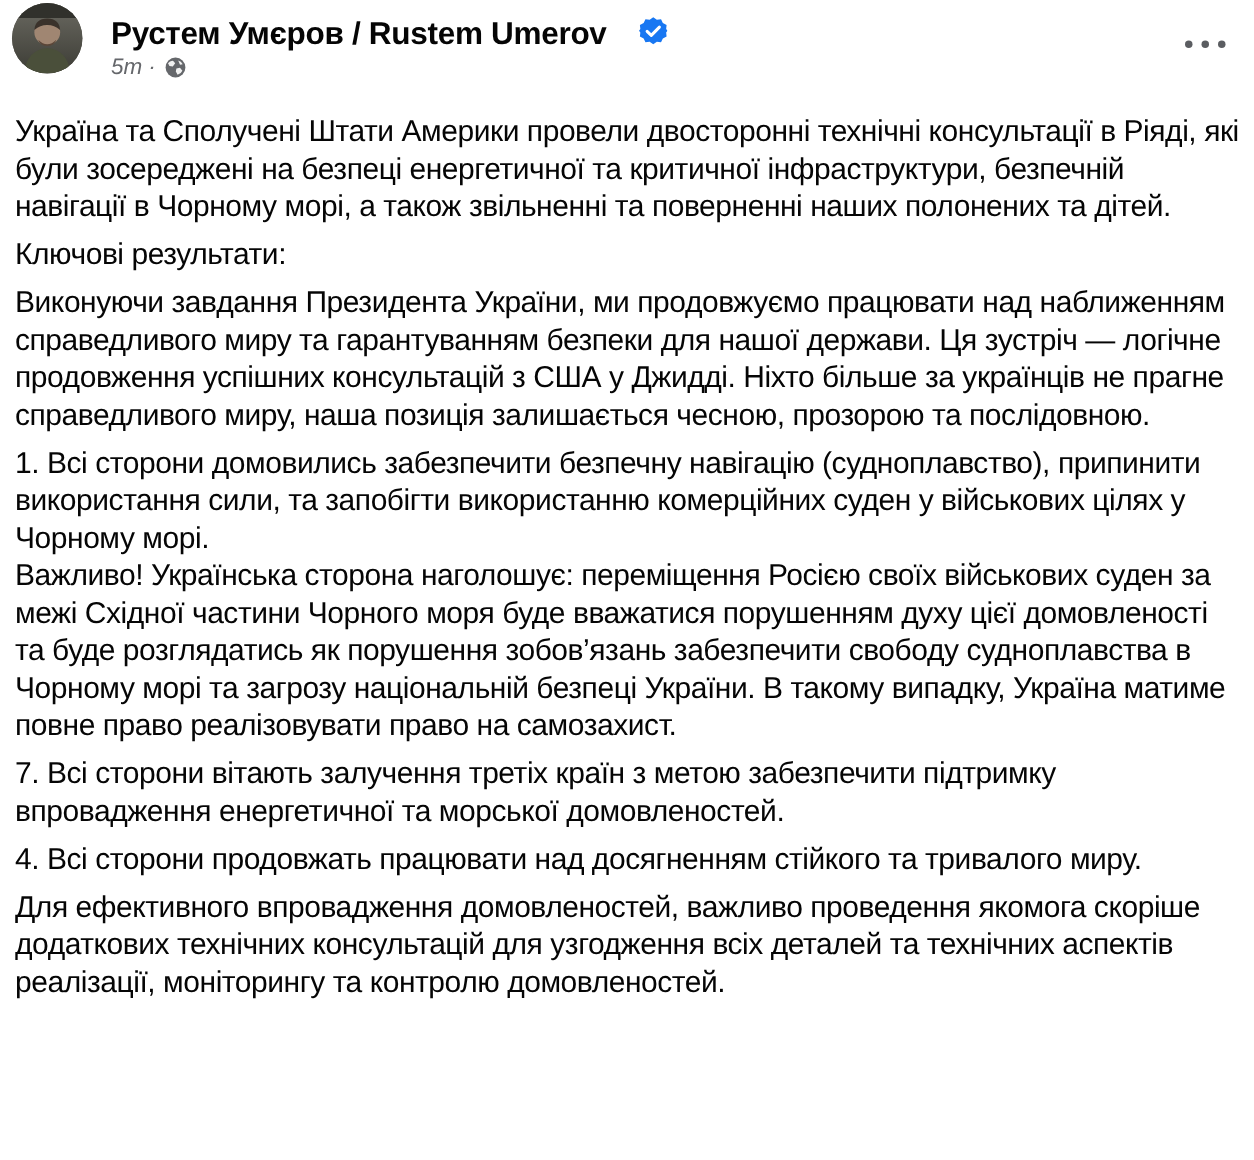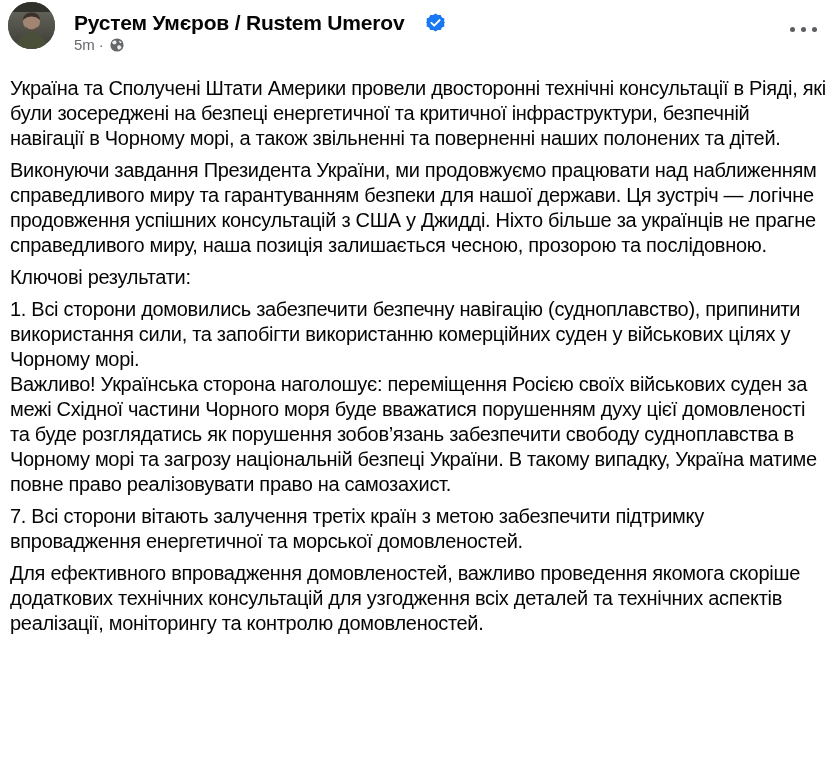--- a/index.html
+++ b/index.html
@@ -33,21 +33,20 @@
     cursor: pointer;
     background: #55544c;
   }
   .avatar svg { display: block; }
   .header-info {
     margin-left: 19px;
     padding-top: 9px;
   }
   .name-row {
     display: flex;
-    align-items: center;
     gap: 22px;
   }
   .author-name {
     font-size: 21px;
     font-weight: 700;
     line-height: 23px;
     letter-spacing: -0.2px;
     color: #050505;
     cursor: pointer;
     white-space: nowrap;
@@ -59,20 +58,21 @@
   }
   .meta-row {
     display: flex;
     align-items: center;
     gap: 4px;
     margin-top: 2px;
     font-size: 15px;
     line-height: 17px;
     color: #65676B;
     cursor: pointer;
+    font-style: italic;
   }
   .meta-sep { color: #65676B; }
   .globe { display: inline-flex; width: 16px; height: 16px; margin-left: 1px; }
   .more-btn {
     position: absolute;
     right: 16px;
     top: 19px;
     width: 34px;
     height: 20px;
     display: flex;
@@ -149,21 +149,22 @@
 
     <div class="more-btn">
       <i></i>
       <i></i>
       <i></i>
     </div>
   </div>
 
   <div class="body">
     <p>Україна та Сполучені Штати Америки провели двосторонні технічні консультації в Ріяді, які були зосереджені на безпеці енергетичної та критичної інфраструктури, безпечній навігації в Чорному морі, а також звільненні та поверненні наших полонених та дітей.</p>
+    <p>Ключові результати:</p>
     <p>Виконуючи завдання Президента України, ми продовжуємо працювати над наближенням справедливого миру та гарантуванням безпеки для нашої держави. Ця зустріч — логічне продовження успішних консультацій з США у Джидді. Ніхто більше за українців не прагне справедливого миру, наша позиція залишається чесною, прозорою та послідовною.</p>
-    <p>Ключові результати:</p>
     <p>1. Всі сторони домовились забезпечити безпечну навігацію (судноплавство), припинити використання сили, та запобігти використанню комерційних суден у військових цілях у Чорному морі.
 Важливо! Українська сторона наголошує: переміщення Росією своїх військових суден за межі Східної частини Чорного моря буде вважатися порушенням духу цієї домовленості та буде розглядатись як порушення зобов’язань забезпечити свободу судноплавства в Чорному морі та загрозу національній безпеці України. В такому випадку, Україна матиме повне право реалізовувати право на самозахист.</p>
     <p>7. Всі сторони вітають залучення третіх країн з метою забезпечити підтримку впровадження енергетичної та морської домовленостей.</p>
+    <p>4. Всі сторони продовжать працювати над досягненням стійкого та тривалого миру.</p>
     <p>Для ефективного впровадження домовленостей, важливо проведення якомога скоріше додаткових технічних консультацій для узгодження всіх деталей та технічних аспектів реалізації, моніторингу та контролю домовленостей.</p>
   </div>
 
 </div>
 
 </body></html>

